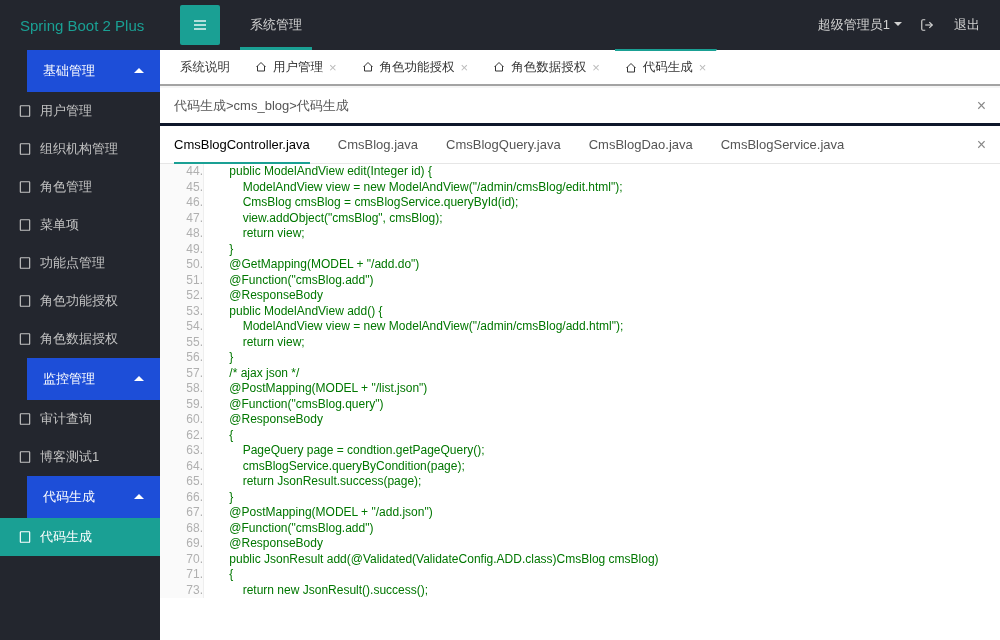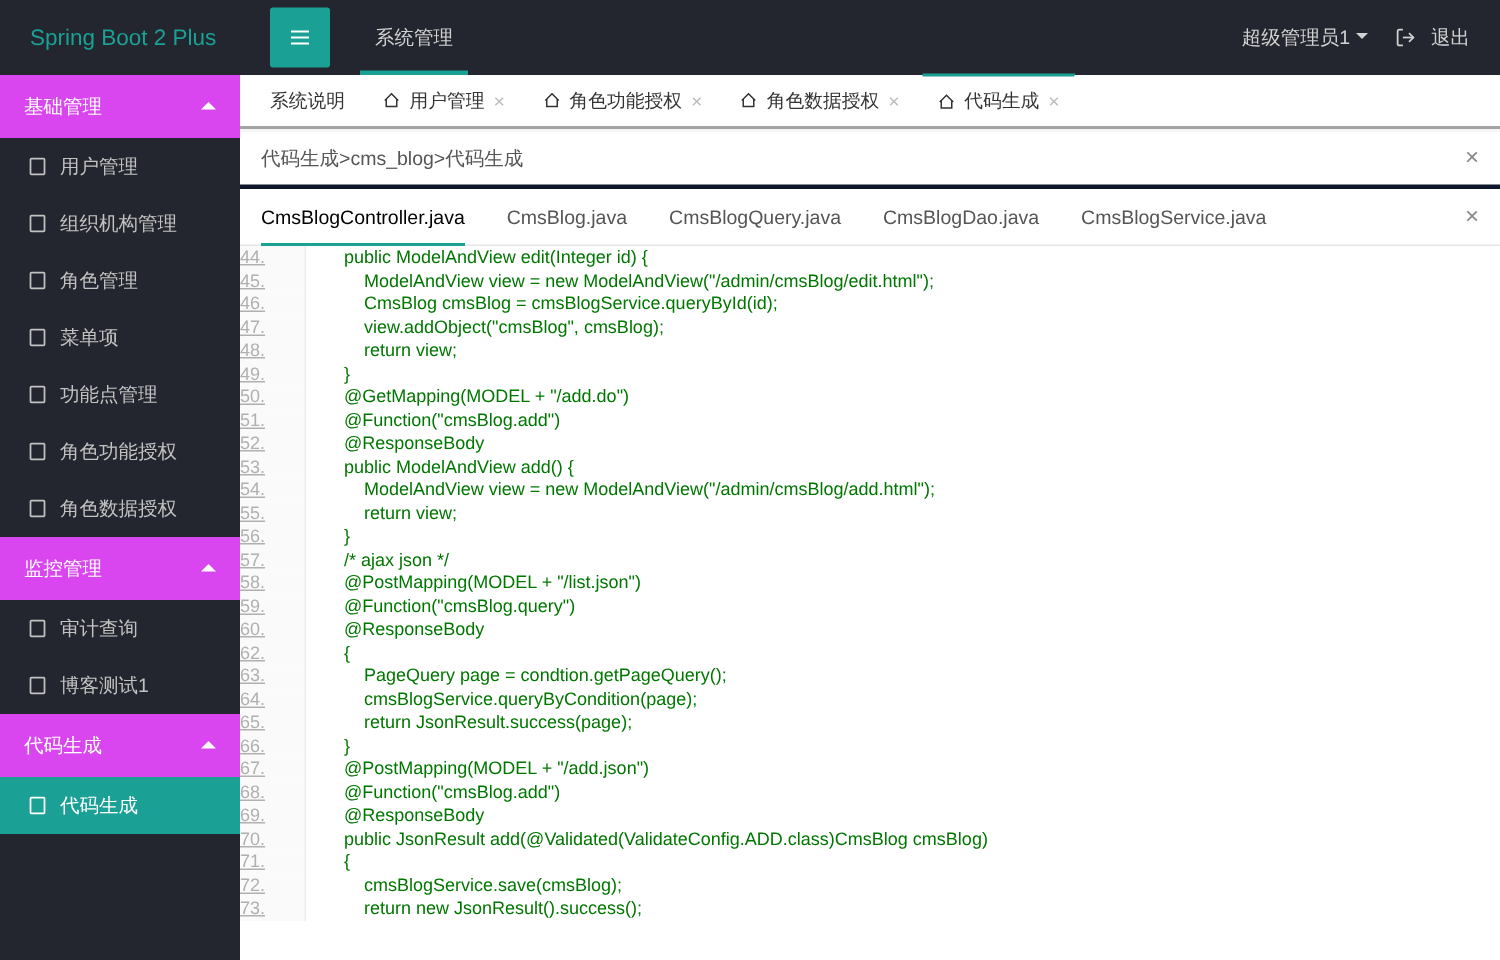--- a/index.html
+++ b/index.html
@@ -7,25 +7,25 @@
 
 .topbar { height: 50px; background: #23262e; color: #fff; display: flex; align-items: center; }
 .brand { width: 180px; padding-left: 20px; color: #1aa094; font-size: 15px; font-weight: 500; }
 .menu-btn { width: 40px; height: 40px; background: #1aa094; display: flex; align-items: center; justify-content: center; cursor: pointer; border-radius: 2px; margin-right: 10px; }
 .menu-btn svg { width: 16px; height: 16px; }
 .top-nav { flex: 1; display: flex; align-items: stretch; height: 50px; }
 .top-nav-item { padding: 0 20px; display: flex; align-items: center; color: #d2d2d2; font-size: 13px; cursor: pointer; position: relative; }
 .top-nav-item.active::after { content: ""; position: absolute; bottom: 0; left: 10px; right: 10px; height: 3px; background: #1aa094; }
 .user-area { display: flex; align-items: center; padding-right: 20px; gap: 18px; color: #d2d2d2; font-size: 13px; }
 .user-name { cursor: pointer; display: flex; align-items: center; gap: 4px; }
-.logout { cursor: pointer; display: flex; align-items: center; gap: 10px; }
+.logout { cursor: pointer; display: flex; align-items: center; gap: 20px; }
 
 .body { display: flex; height: 590px; }
 .sidebar { width: 160px; background: #23262e; color: #c2c2c2; overflow-y: auto; font-size: 13px; }
-.side-group { padding: 12px 16px; color: #fff; font-size: 13px; display: flex; align-items: center; justify-content: space-between; background: #d946ef; }
+.side-group { padding: 12px 16px; color: #fff; font-size: 13px; display: flex; align-items: center; justify-content: space-between; background: #1d4ed8; margin-left: 27px; }
 .side-group .chev { width: 10px; height: 10px; }
 .side-item { padding: 10px 16px 10px 18px; display: flex; align-items: center; gap: 8px; cursor: pointer; color: #c2c2c2; }
 .side-item.active { background: #1aa094; color: #fff; }
 .side-item svg { width: 14px; height: 14px; flex-shrink: 0; }
 
 .main { flex: 1; display: flex; flex-direction: column; background: #f5f5f5; }
 .tabstrip { height: 36px; background: #fff; border-bottom: 2px solid #a3a3a3; display: flex; align-items: center; padding-left: 10px; gap: 4px; }
 .tab { padding: 0 10px; height: 36px; display: flex; align-items: center; gap: 6px; font-size: 12.5px; color: #333; cursor: pointer; border-right: 1px solid transparent; position: relative; }
 .tab.active { border-top: 2px solid #1aa094; margin-top: -1px; }
 .tab .close { color: #bbb; font-size: 13px; cursor: pointer; }
@@ -34,21 +34,21 @@
 .breadcrumb-bar { height: 38px; background: #fff; border-bottom: 3px solid #0f172a; display: flex; align-items: center; justify-content: space-between; padding: 0 14px; font-size: 13px; color: #555; margin-top: 2px; }
 .breadcrumb-bar .close-x { color: #888; cursor: pointer; font-size: 16px; }
 
 .file-tabs { height: 38px; background: #fff; border-bottom: 1px solid #e6e6e6; display: flex; align-items: center; padding: 0 14px; gap: 28px; font-size: 13px; }
 .file-tab { color: #555; cursor: pointer; padding: 10px 0; }
 .file-tab.active { color: #000; border-bottom: 2px solid #1aa094; margin-bottom: -1px; }
 .file-tabs .close-x { margin-left: auto; color: #888; cursor: pointer; font-size: 16px; }
 
 .editor { flex: 1; overflow: auto; background: #fff; font-family: Consolas, Monaco, monospace; font-size: 12px; line-height: 15.5px; }
 .code-row { display: flex; }
-.gutter { width: 44px; text-align: left; color: #b0b0b0; user-select: none; background: #fafafa; border-right: 1px solid #eee; text-decoration: underline; }
+.gutter { width: 44px; text-align: right; color: #b0b0b0; user-select: none; background: #fafafa; border-right: 1px solid #eee; }
 .code { padding-left: 12px; white-space: pre; color: #007700; }
 
 .chev-down::before { content: ""; display: inline-block; border: 4px solid transparent; border-top-color: currentColor; margin-top: 4px; }
 </style>
 </head>
 <body>
 
 <div class="topbar">
   <div class="brand">Spring Boot 2 Plus</div>
   <div class="menu-btn">
@@ -319,22 +319,18 @@
         </div>
         <div class="code-row">
           <div class="gutter">70.</div>
           <div class="code">    public JsonResult add(@Validated(ValidateConfig.ADD.class)CmsBlog cmsBlog)</div>
         </div>
         <div class="code-row">
           <div class="gutter">71.</div>
           <div class="code">    {</div>
         </div>
         <div class="code-row">
-          <div class="gutter">72.</div>
-          <div class="code">        cmsBlogService.save(cmsBlog);</div>
-        </div>
-        <div class="code-row">
           <div class="gutter">73.</div>
           <div class="code">        return new JsonResult().success();</div>
         </div>
       </div>
   </div>
 </div>
 
 </body></html>

